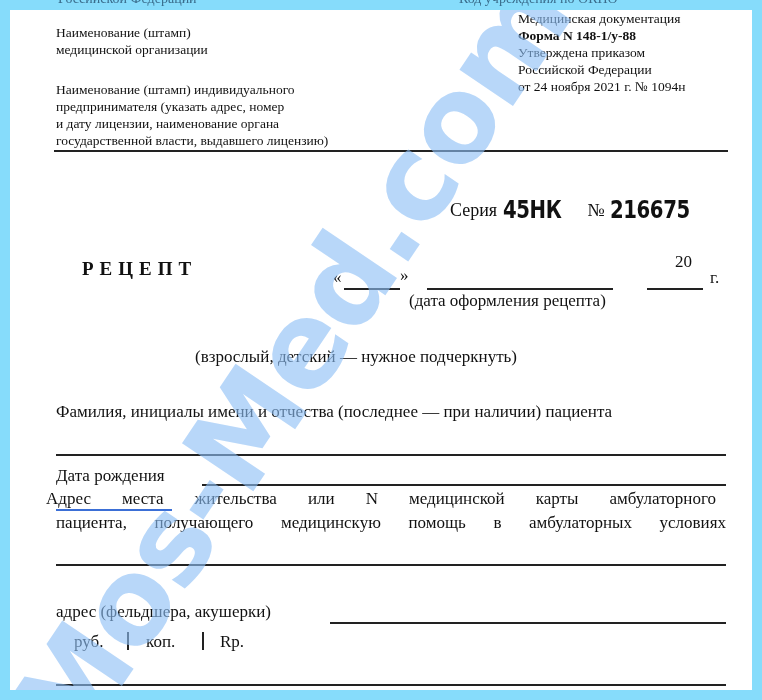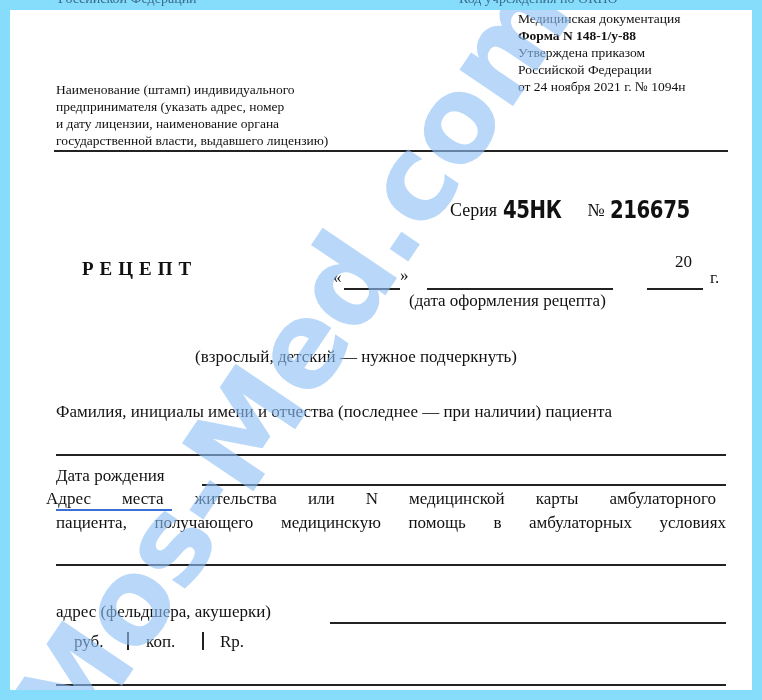--- a/index.html
+++ b/index.html
@@ -44,20 +44,24 @@
   .justify { text-align: justify; text-align-last: justify; width: 670px; white-space: normal; }
 </style>
 </head>
 <body>
 
 <div class="top-clip">Российской Федерации</div>
 <div class="top-clip right">Код учреждения по ОКПО</div>
 
 <div class="page">
 
+  <div class="abs small hdr-left">
+    <div>Наименование (штамп)</div>
+    <div>медицинской организации</div>
+  </div>
   <div class="abs small hdr-left2">
     <div>Наименование (штамп) индивидуального</div>
     <div>предпринимателя (указать адрес, номер</div>
     <div>и дату лицензии, наименование органа</div>
     <div>государственной власти, выдавшего лицензию)</div>
   </div>
 
   <div class="abs small hdr-right">
     <div>Медицинская документация</div>
     <div class="bold">Форма N 148-1/у-88</div>

